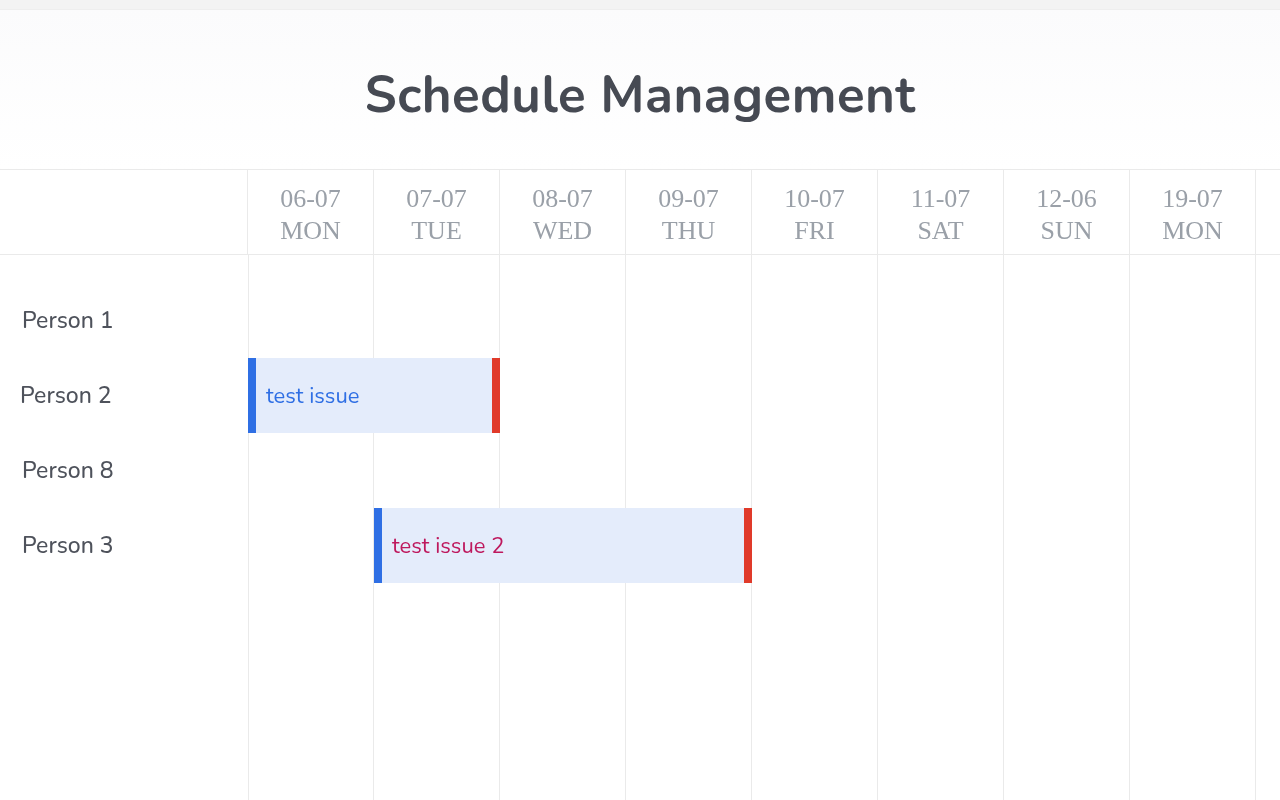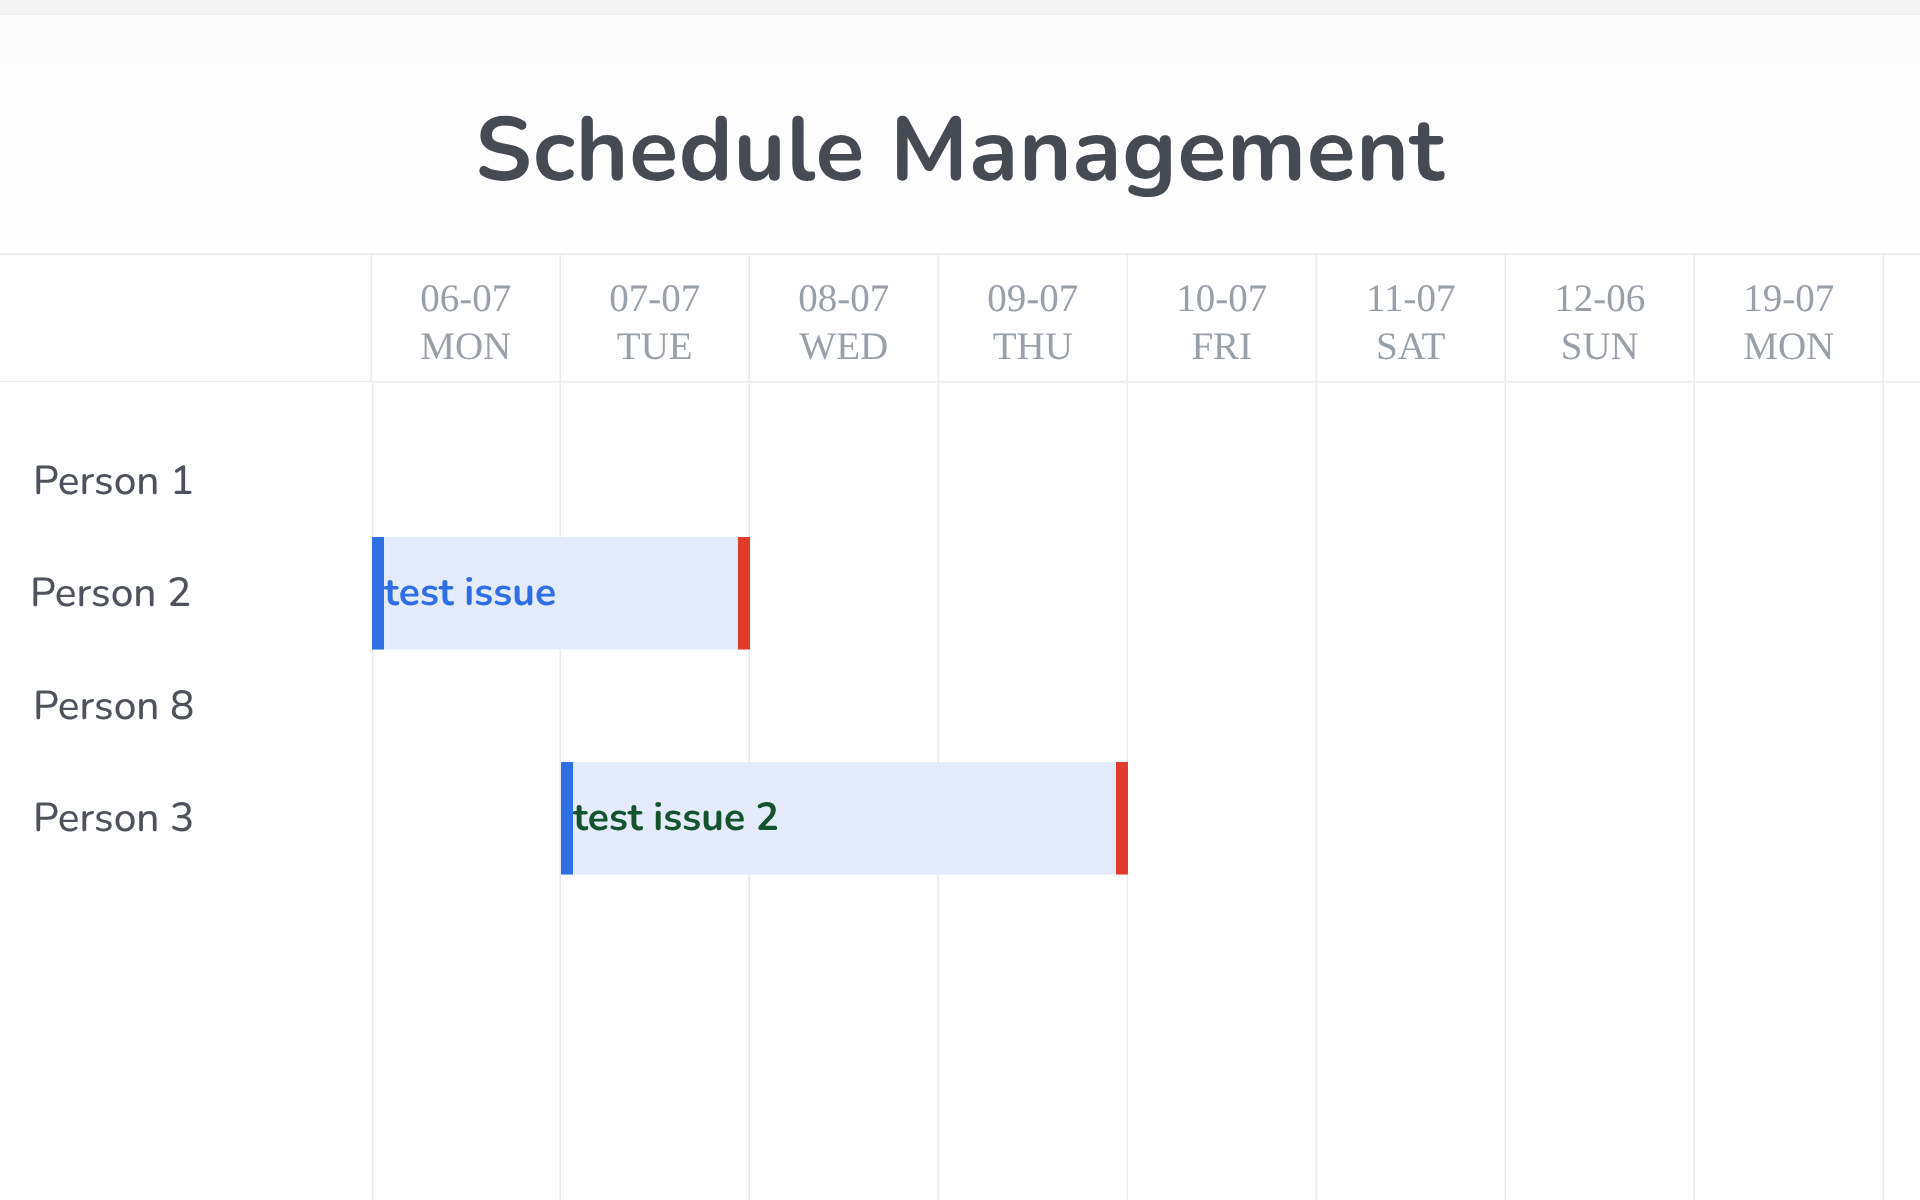--- a/index.html
+++ b/index.html
@@ -18,21 +18,21 @@
   .header-area {
     height: 160px;
     background: linear-gradient(#fbfbfc, #ffffff);
     border-bottom: 1px solid #eaeaea;
     display: flex;
     align-items: flex-start;
     justify-content: center;
     padding-top: 50px;
   }
   .page-title {
-    font-size: 60px;
+    font-size: 51px;
     font-weight: 700;
     color: #464a53;
     letter-spacing: 0.5px;
   }
   .gantt {
     position: relative;
     width: 100%;
   }
   .timeline-header {
     display: flex;
@@ -71,21 +71,21 @@
     flex: 0 0 248px;
     position: relative;
     z-index: 2;
     background: #ffffff;
   }
   .row-label {
     height: 75px;
     display: flex;
     align-items: center;
     padding-left: 22px;
-    font-size: 27px;
+    font-size: 23px;
     color: #4e525b;
     font-weight: 500;
   }
   .grid-area {
     position: relative;
     flex: 1 1 auto;
     height: 630px; 
   }
   .grid-cols {
     position: absolute;
@@ -114,23 +114,24 @@
   .task-bar .handle {
     width: 8px;
     height: 100%;
     flex: 0 0 8px;
     cursor: ew-resize;
   }
   .task-bar .handle.left  { background: #2f6fe4; }
   .task-bar .handle.right { background: #e03a2a; }
   .task-bar .task-label {
     flex: 1 1 auto;
-    font-size: 26px;
+    padding-left: 10px;
+    font-size: 22px;
     color: #2f6fe4;
-    font-weight: 700;
+    font-weight: 400;
     white-space: nowrap;
     overflow: hidden;
   }
 </style>
 </head>
 <body>
 
 <div class="topbar"></div>
 
 <div class="header-area">
@@ -189,20 +190,20 @@
           <div class="grid-col"></div>
         </div>
       <div class="tasks-layer" id="tasks-layer">
           <div class="task-bar" style="top: 103px; left: 0px; width: 252px; height: 75px; background: rgb(228, 236, 251);">
             <div class="handle left" style="background: rgb(47, 111, 228);"></div>
             <div class="task-label" style="color: rgb(47, 111, 228);">test issue</div>
             <div class="handle right" style="background: rgb(224, 58, 42);"></div>
           </div>
           <div class="task-bar" style="top: 253px; left: 126px; width: 378px; height: 75px; background: rgb(228, 236, 251);">
             <div class="handle left" style="background: rgb(47, 111, 228);"></div>
-            <div class="task-label" style="color: #14532d;">test issue 2</div>
+            <div class="task-label" style="color: #be185d;">test issue 2</div>
             <div class="handle right" style="background: rgb(224, 58, 42);"></div>
           </div>
         </div>
     </div>
   </div>
 
 </div>
 
 </body></html>

